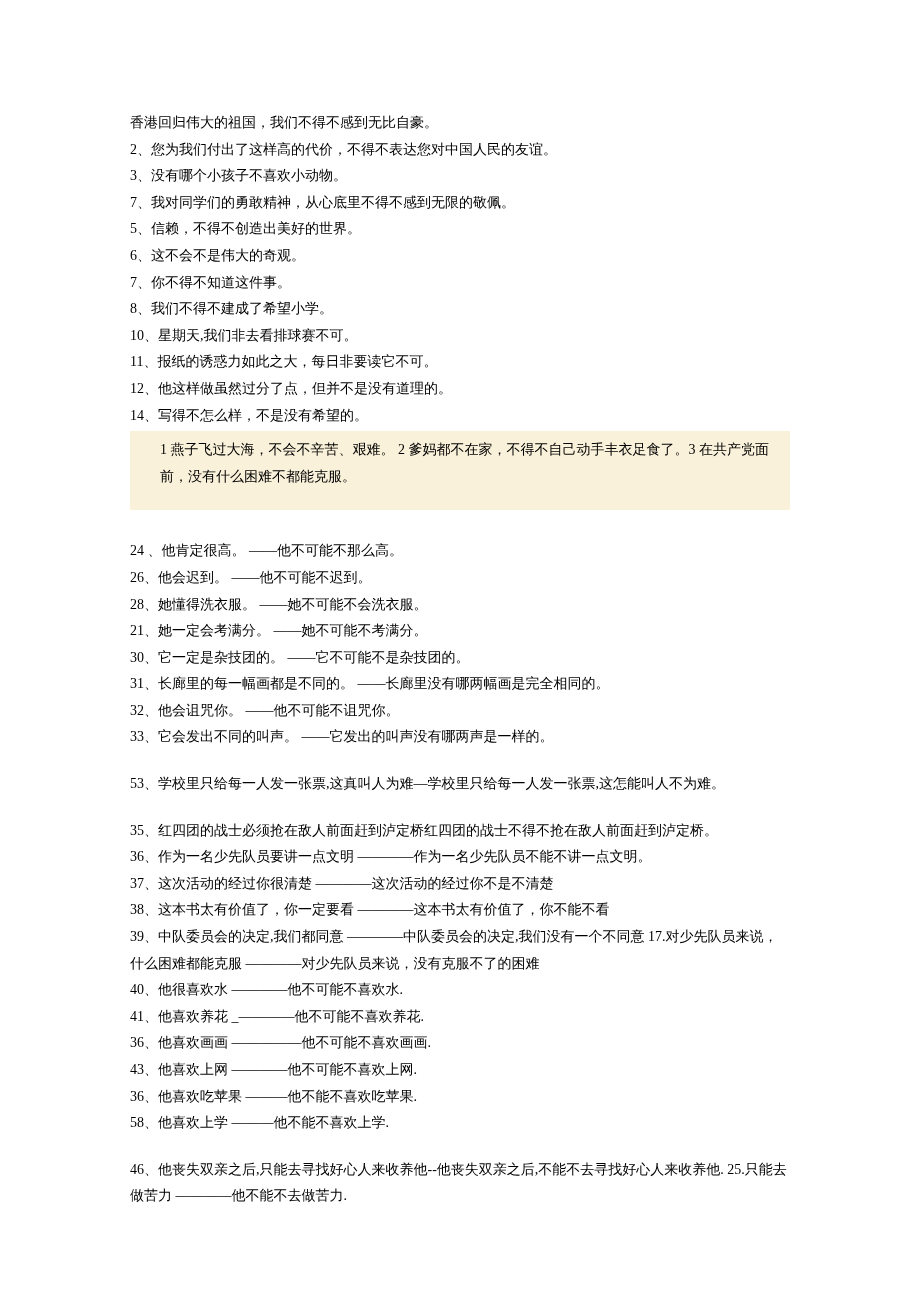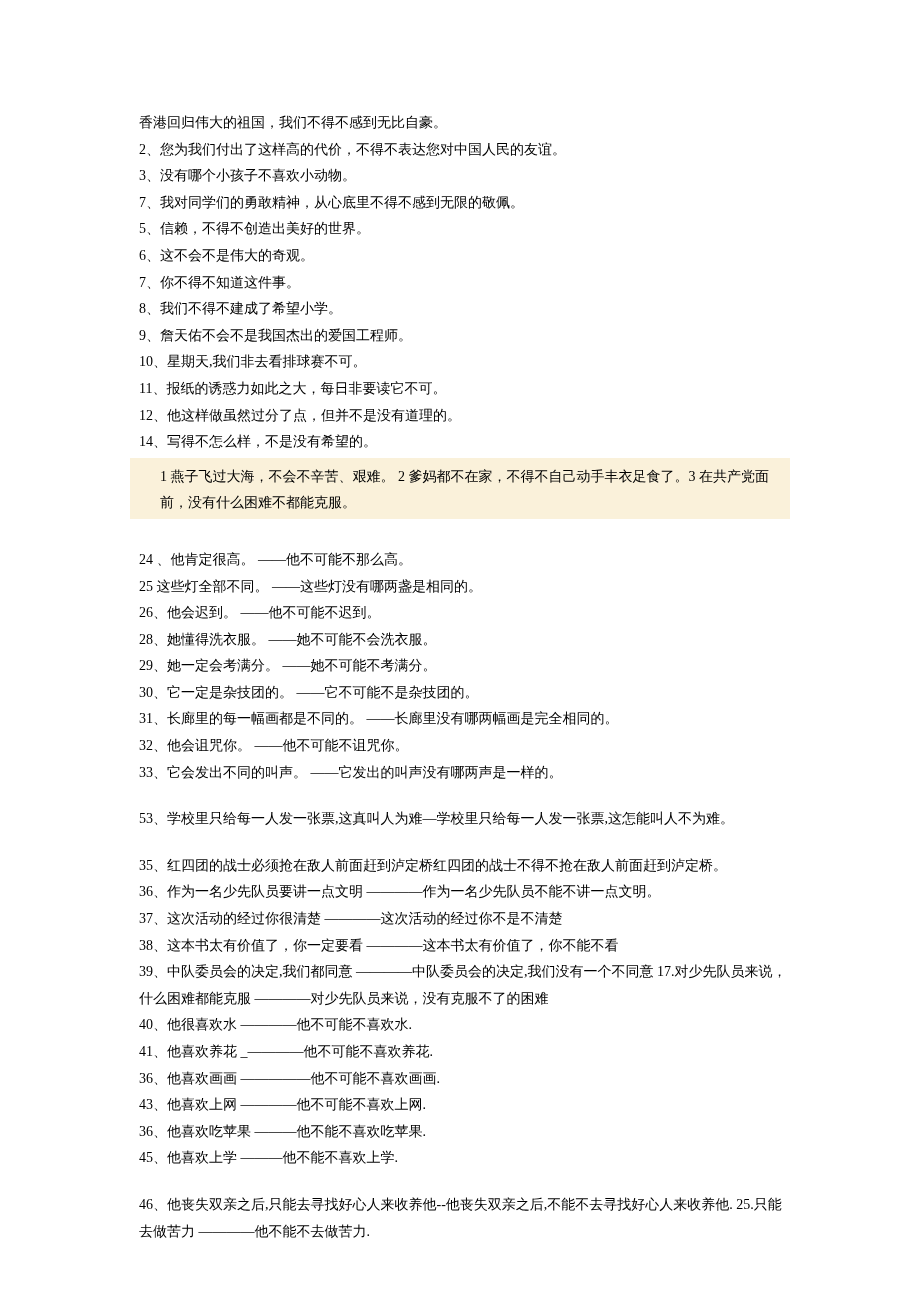--- a/index.html
+++ b/index.html
@@ -13,25 +13,24 @@
   }
   .page {
     width: 920px;
     min-height: 1302px;
     margin: 0 auto;
     padding: 110px 130px 100px 130px;
     box-sizing: border-box;
   }
   .line {
     display: block;
-    margin-left: 9px;
   }
   .highlight-box {
     background: #faf1da;
-    padding: 6px 10px 2px 30px;
+    padding: 6px 10px 20px 30px;
     margin: 2px 0 8px 0;
     line-height: 1.9;
   }
   .gap {
     height: 20px;
   }
 </style>
 </head>
 <body>
 
@@ -39,39 +38,37 @@
 
   <div>
     <span class="line">香港回归伟大的祖国，我们不得不感到无比自豪。</span>
     <span class="line">2、您为我们付出了这样高的代价，不得不表达您对中国人民的友谊。</span>
     <span class="line">3、没有哪个小孩子不喜欢小动物。</span>
     <span class="line">7、我对同学们的勇敢精神，从心底里不得不感到无限的敬佩。</span>
     <span class="line">5、信赖，不得不创造出美好的世界。</span>
     <span class="line">6、这不会不是伟大的奇观。</span>
     <span class="line">7、你不得不知道这件事。</span>
     <span class="line">8、我们不得不建成了希望小学。</span>
-    <span class="line">9、詹天佑不会不是我国杰出的爱国工程师。</span>
     <span class="line">10、星期天,我们非去看排球赛不可。</span>
     <span class="line">11、报纸的诱惑力如此之大，每日非要读它不可。</span>
     <span class="line">12、他这样做虽然过分了点，但并不是没有道理的。</span>
     <span class="line">14、写得不怎么样，不是没有希望的。</span>
   </div>
 
   <div class="highlight-box">
     <span>1 燕子飞过大海，不会不辛苦、艰难。  2 爹妈都不在家，不得不自己动手丰衣足食了。3 在共产党面前，没有什么困难不都能克服。</span>
   </div>
 
   <div class="gap"></div>
 
   <div>
     <span class="line">24 、他肯定很高。 ——他不可能不那么高。</span>
-    <span class="line">25 这些灯全部不同。 ——这些灯没有哪两盏是相同的。</span>
     <span class="line">26、他会迟到。 ——他不可能不迟到。</span>
     <span class="line">28、她懂得洗衣服。 ——她不可能不会洗衣服。</span>
-    <span class="line">29、她一定会考满分。 ——她不可能不考满分。</span>
+    <span class="line">21、她一定会考满分。 ——她不可能不考满分。</span>
     <span class="line">30、它一定是杂技团的。 ——它不可能不是杂技团的。</span>
     <span class="line">31、长廊里的每一幅画都是不同的。 ——长廊里没有哪两幅画是完全相同的。</span>
     <span class="line">32、他会诅咒你。 ——他不可能不诅咒你。</span>
     <span class="line">33、它会发出不同的叫声。 ——它发出的叫声没有哪两声是一样的。</span>
   </div>
 
   <div class="gap"></div>
 
   <div>
     <span class="line">53、学校里只给每一人发一张票,这真叫人为难—学校里只给每一人发一张票,这怎能叫人不为难。</span>
@@ -83,21 +80,21 @@
     <span class="line">35、红四团的战士必须抢在敌人前面赶到泸定桥红四团的战士不得不抢在敌人前面赶到泸定桥。</span>
     <span class="line">36、作为一名少先队员要讲一点文明 ————作为一名少先队员不能不讲一点文明。</span>
     <span class="line">37、这次活动的经过你很清楚 ————这次活动的经过你不是不清楚</span>
     <span class="line">38、这本书太有价值了，你一定要看 ————这本书太有价值了，你不能不看</span>
     <span class="line">39、中队委员会的决定,我们都同意 ————中队委员会的决定,我们没有一个不同意 17.对少先队员来说，什么困难都能克服 ————对少先队员来说，没有克服不了的困难</span>
     <span class="line">40、他很喜欢水 ————他不可能不喜欢水.</span>
     <span class="line">41、他喜欢养花 _————他不可能不喜欢养花.</span>
     <span class="line">36、他喜欢画画 —————他不可能不喜欢画画.</span>
     <span class="line">43、他喜欢上网 ————他不可能不喜欢上网.</span>
     <span class="line">36、他喜欢吃苹果 ———他不能不喜欢吃苹果.</span>
-    <span class="line">45、他喜欢上学 ———他不能不喜欢上学.</span>
+    <span class="line">58、他喜欢上学 ———他不能不喜欢上学.</span>
   </div>
 
   <div class="gap"></div>
 
   <div>
     <span class="line">46、他丧失双亲之后,只能去寻找好心人来收养他--他丧失双亲之后,不能不去寻找好心人来收养他. 25.只能去做苦力 ————他不能不去做苦力.</span>
   </div>
 
 </div>
 

